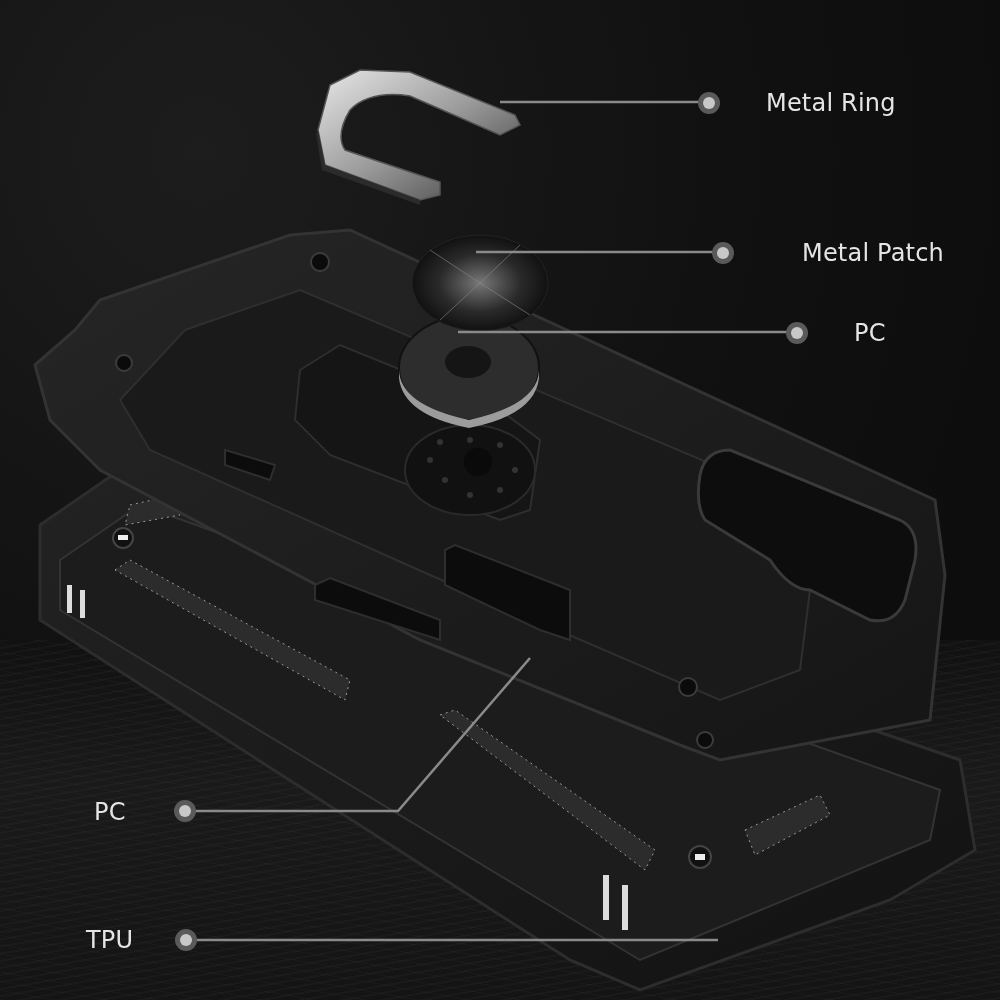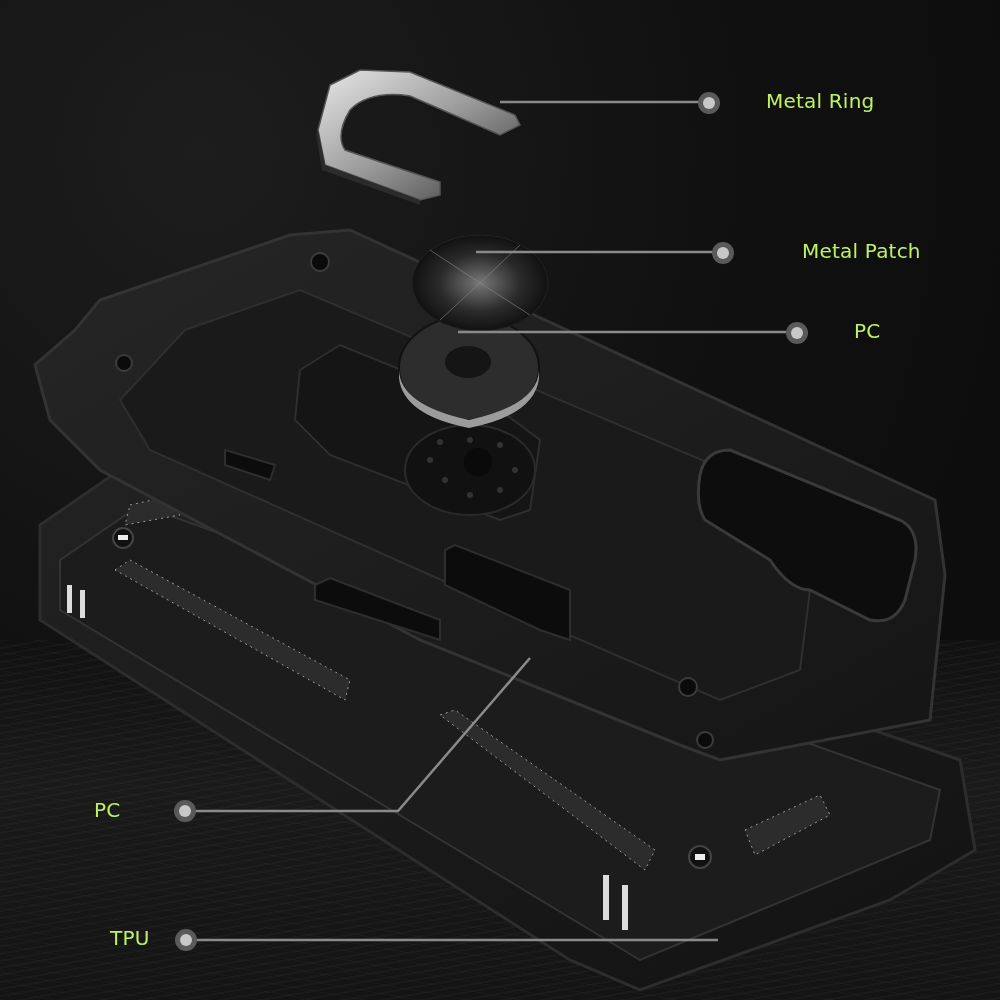--- a/index.html
+++ b/index.html
@@ -17,22 +17,22 @@
     .floor {
       position: absolute; left: 0; right: 0; bottom: 0; height: 360px;
       background:
         repeating-linear-gradient(170deg, rgba(255,255,255,0.025) 0 2px, transparent 2px 7px),
         repeating-linear-gradient(10deg, rgba(255,255,255,0.02) 0 1px, transparent 1px 9px),
         linear-gradient(180deg, #111 0%, #1a1a1a 40%, #141414 100%);
     }
     svg.art { position: absolute; left: 0; top: 0; }
     .label {
       position: absolute;
-      color: #bef264;
-      font-size: 20px;
+      color: #e5e5e5;
+      font-size: 24px;
       letter-spacing: 0.2px;
       white-space: nowrap;
       line-height: 1;
     }
     .dot {
       position: absolute;
       width: 22px; height: 22px; border-radius: 50%;
       background: #5a5a5a;
       transform: translate(-50%, -50%);
     }
@@ -155,13 +155,13 @@
 <div class="dot" style="left:709px; top:103px;"></div>
 <div class="dot" style="left:723px; top:253px;"></div>
 <div class="dot" style="left:797px; top:333px;"></div>
 <div class="dot" style="left:185px; top:811px;"></div>
 <div class="dot" style="left:186px; top:940px;"></div>
 
 <div class="label" style="left:766px; top:91px;">Metal Ring</div>
 <div class="label" style="left:802px; top:241px;">Metal Patch</div>
 <div class="label" style="left:854px; top:321px;">PC</div>
 <div class="label" style="left:94px;  top:800px;">PC</div>
-<div class="label" style="left:86px;  top:928px;margin-left:24px;">TPU</div>
+<div class="label" style="left:86px;  top:928px;">TPU</div>
 
 </body></html>

